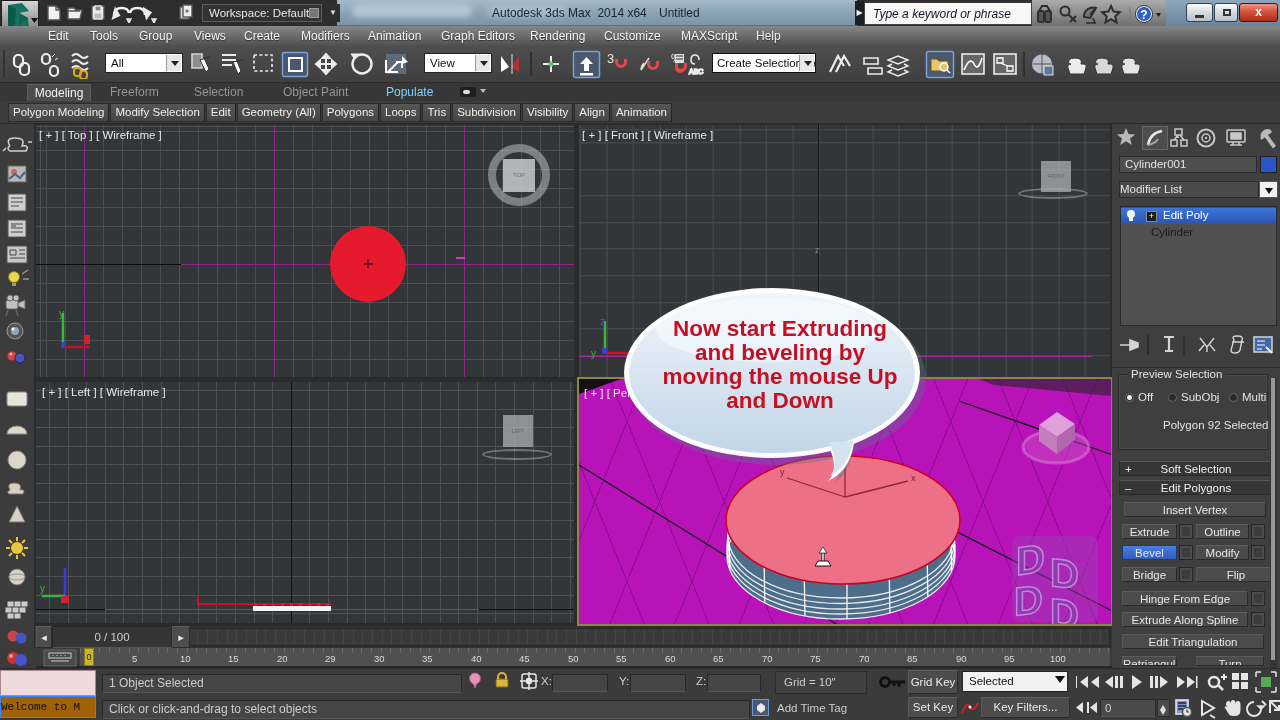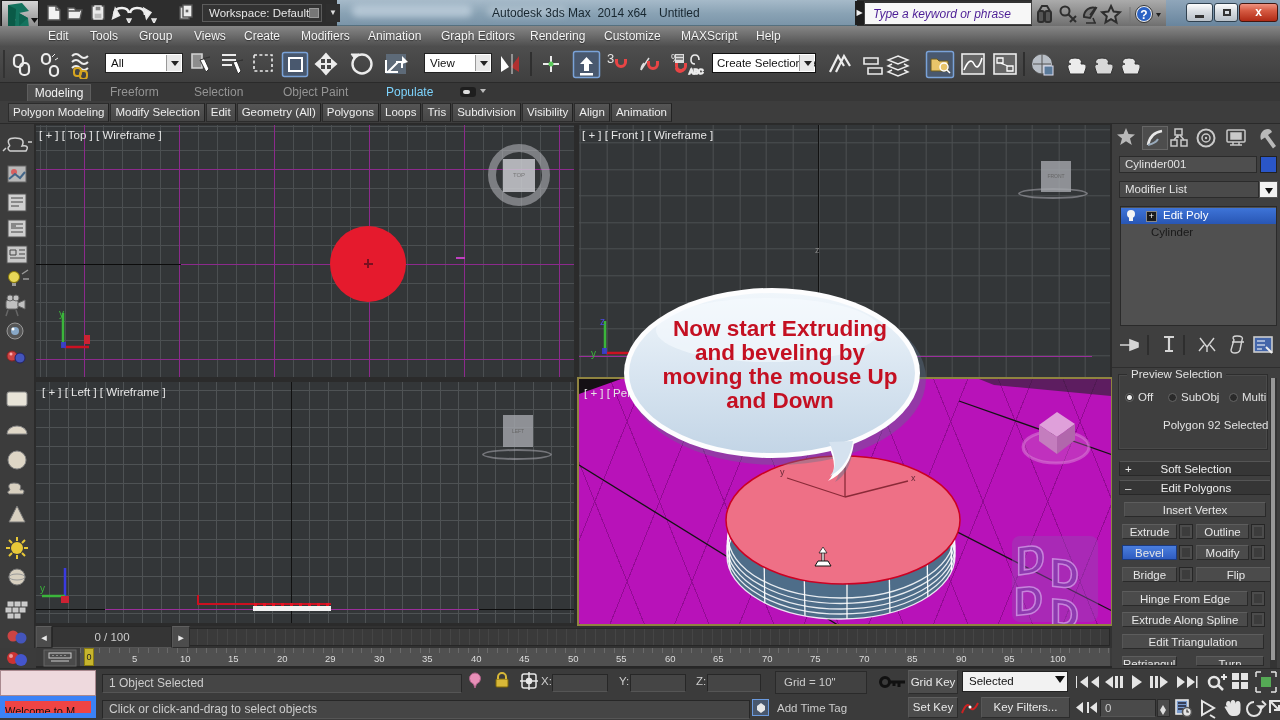--- a/index.html
+++ b/index.html
@@ -23,21 +23,21 @@
 
 <div class="ab" style="left:0;top:0;width:1280px;height:26px;background:#2d2d2d"></div>
 <div class="ab" style="left:337px;top:0;width:520px;height:26px;background:linear-gradient(#a6bac9,#89a2b4 55%,#7b95a9);border-bottom:1px solid #55707f">
  <div class="ab" style="left:15px;top:4px;width:120px;height:13px;background:#b4c6d4;border-radius:6px;filter:blur(3px)"></div>
  <div class="ab" style="left:150px;top:5px;width:80px;height:11px;background:#a9bcca;border-radius:5px;filter:blur(3px)"></div>
  <div class="ab" style="left:155px;top:6px;font-size:12px;color:#17262f;white-space:nowrap">Autodesk 3ds Max&nbsp; 2014 x64</div>
  <div class="ab" style="left:322px;top:6px;font-size:12px;color:#17262f">Untitled</div>
 </div>
 <div class="ab" style="left:855px;top:1px;width:9px;height:24px;background:#1e1e1e;color:#eee;font-size:8px;line-height:24px;text-align:center">▶</div>
 <div class="ab" style="left:864px;top:1px;width:168px;height:24px;background:#f7f7f7;border:1px solid #444;border-top:2px solid #333">
- <span style="position:absolute;left:8px;top:4px;font-style:italic;color:#4c1d95;font-size:12px">Type a keyword or phrase</span>
+ <span style="position:absolute;left:8px;top:4px;font-style:italic;color:#0f172a;font-size:12px">Type a keyword or phrase</span>
 </div>
 <div class="ab" style="left:1032px;top:0;width:134px;height:29px;background:linear-gradient(#ababab,#8a8a8a 50%,#686868)"></div>
 <div class="ab" style="left:1166px;top:0;width:114px;height:29px;background:linear-gradient(#8fa6ba,#64819a)"></div>
 
 <svg class="ab" style="left:1034px;top:3px" width="130" height="24" viewBox="0 0 130 24">
  <g stroke="#2e2e2e" stroke-width="2" fill="none">
   <rect x="4" y="8" width="6" height="11" rx="2" fill="#555"></rect>
         <rect x="11" y="8" width="6" height="11" rx="2" fill="#555"></rect>
         <path d="M5 8 L8 3 L13 3 L16 8"></path>
   <circle cx="31" cy="8" r="4.5"></circle>
@@ -535,21 +535,21 @@
    <g stroke="#c9c9c9" stroke-width="1.5" fill="none">
             <rect x="113" y="4" width="18" height="12" rx="1"></rect>
             <rect x="117" y="7" width="10" height="6" fill="#c9c9c9"></rect>
             <path d="M119 16 v3 h6 v-3 m-9 3 h12"></path>
           </g>
    <path d="M150 4 q6 -3 8 2 l-4 3 8 11 -3 2.5 -8 -11 -4 2.5 q-2 -6 3 -10" fill="#b9b9b9"></path>
   </g>
  </svg>
  <div class="ab" style="left:7px;top:32px;width:138px;height:17px;background:#4e4e4e;border:1px solid #2b2b2b;line-height:15px"><span style="margin-left:5px">Cylinder001</span></div>
  <div class="ab" style="left:148px;top:32px;width:17px;height:17px;background:#2a56c8;border:1px solid #222"></div>
- <div class="ab" style="left:7px;top:57px;width:140px;height:17px;background:#4a4a4a;border:1px solid #2b2b2b;line-height:15px"><span style="margin-left:5px">Modifier List</span></div>
+ <div class="ab" style="left:7px;top:57px;width:140px;height:17px;background:#4a4a4a;border:1px solid #2b2b2b;line-height:15px"><span style="">Modifier List</span></div>
  <div class="ab" style="left:147px;top:57px;width:19px;height:17px;background:#f2f2f2;border:1px solid #555">
         <div class="ab" style="left:5px;top:6px;width:0;height:0;border:4px solid transparent;border-top:6px solid #111"></div>
       </div>
  <div class="ab" style="left:8px;top:82px;width:157px;height:120px;background:#505050;border:1px solid #2a2a2a">
   <div class="ab" style="left:0;top:1px;width:155px;height:16px;background:linear-gradient(#3e74d8,#2856b4)">
    <svg class="ab" style="left:3px;top:1px" width="14" height="14" viewBox="0 0 14 14">
             <circle cx="7" cy="5" r="4" fill="#f4f4f4"></circle>
             <rect x="5" y="8" width="4" height="4" fill="#f4f4f4"></rect>
           </svg>
    <div class="ab" style="left:25px;top:3px;width:11px;height:11px;background:#1a1a1a;border:1px solid #888;color:#fff;font-size:9px;line-height:9px;text-align:center">+</div>
@@ -609,21 +609,21 @@
 <div class="ab" style="left:0;top:698px;width:1280px;height:22px;background:#3b3b3b"></div>
 <svg class="ab" style="left:4px;top:648px" width="80" height="20" viewBox="0 0 80 20">
  <circle cx="9" cy="10" r="6" fill="#cc3333"></circle>
       <circle cx="17" cy="12" r="6" fill="#4455cc"></circle>
       <circle cx="7" cy="8" r="2" fill="#ee9999"></circle>
  <rect x="40" y="2" width="32" height="16" fill="#4a4a4a" stroke="#666"></rect>
  <rect x="45" y="5" width="22" height="5" fill="none" stroke="#ccc"></rect>
       <path d="M47 13 h18 M49 7 v1 M53 7 v1 M57 7 v1 M61 7 v1" stroke="#ccc"></path>
 </svg>
 <div class="ab" style="left:0;top:670px;width:96px;height:26px;background:#eed9dd;border:1px solid #a9898f"></div>
-<div class="ab" style="left:0;top:696px;width:96px;height:22px;background:#ef4444;border:5px solid #3b82f6;font-family:Liberation Sans, sans-serif;font-size:11px;color:#111;line-height:20px;white-space:nowrap;overflow:hidden">Welcome to M</div>
+<div class="ab" style="left:0;top:696px;width:96px;height:22px;background:#a16207;border:1px solid #3b82f6;font-family:Liberation Mono, monospace;font-size:11px;color:#111;line-height:20px;white-space:nowrap;overflow:hidden">Welcome to M</div>
 <div class="fld" style="left:102px;top:674px;width:360px;height:19px;font-size:12px;line-height:17px"><span style="margin-left:6px">1 Object Selected</span></div>
 <svg class="ab" style="left:466px;top:670px" width="80" height="22" viewBox="0 0 80 22">
  <path d="M9 3 a5.5 5.5 0 0 1 5.5 5.5 q0 4 -4 5.5 l-1.5 4 -1.5 -4 q-4 -1.5 -4 -5.5 A5.5 5.5 0 0 1 9 3" fill="#e890b8" stroke="#b06088"></path>
  <rect x="30" y="9" width="12" height="8" rx="1" fill="#d8b838" stroke="#806808"></rect>
       <path d="M32 9 v-2 a4 4 0 0 1 8 0 v2" fill="none" stroke="#d8b838" stroke-width="2"></path>
  <g stroke="#e8e8e8" stroke-width="1.5" fill="none">
         <rect x="56" y="4" width="14" height="14" rx="2"></rect>
         <path d="M63 2 v18 M54 11 h18"></path>
         <circle cx="63" cy="11" r="2.5" fill="#e8e8e8"></circle>
       </g>

